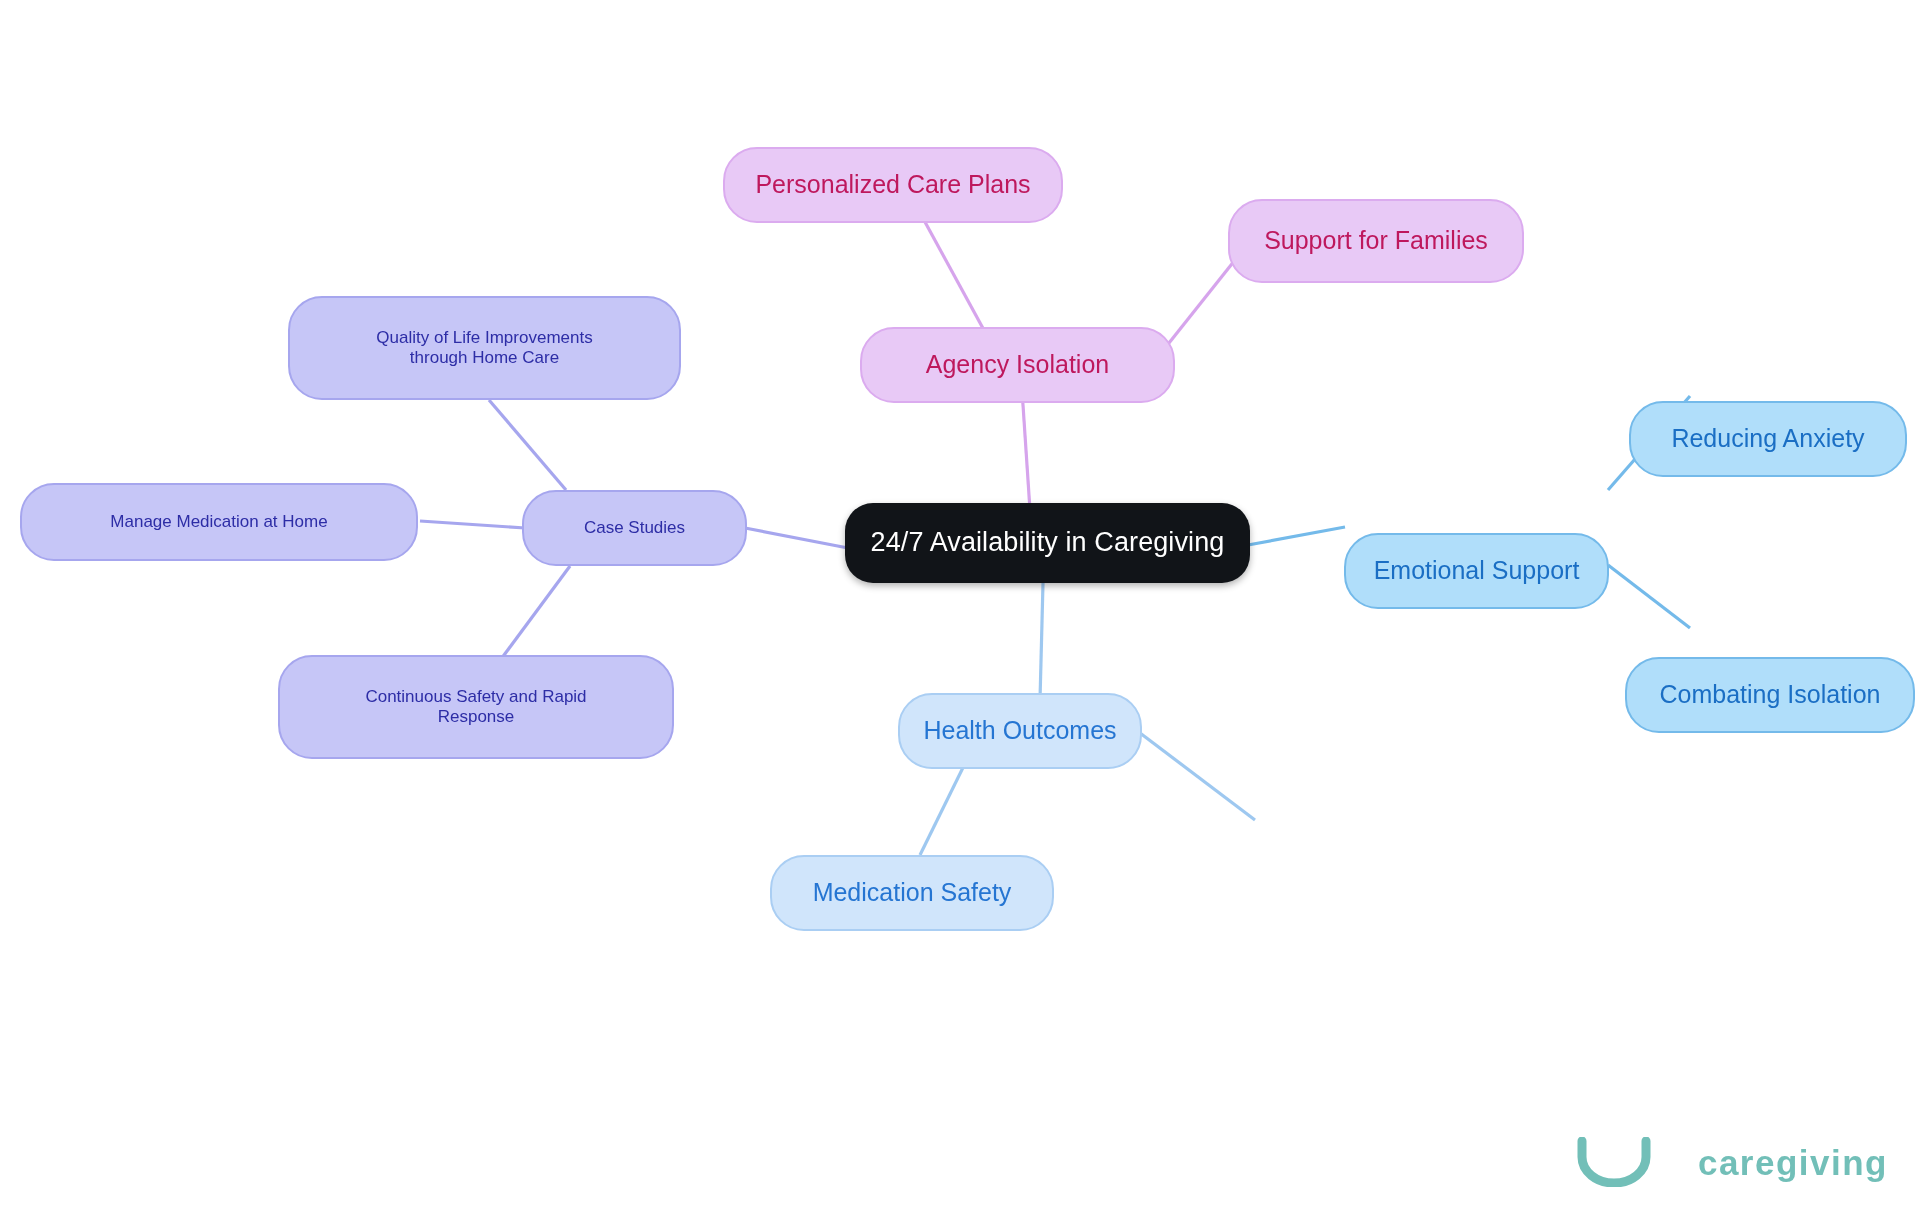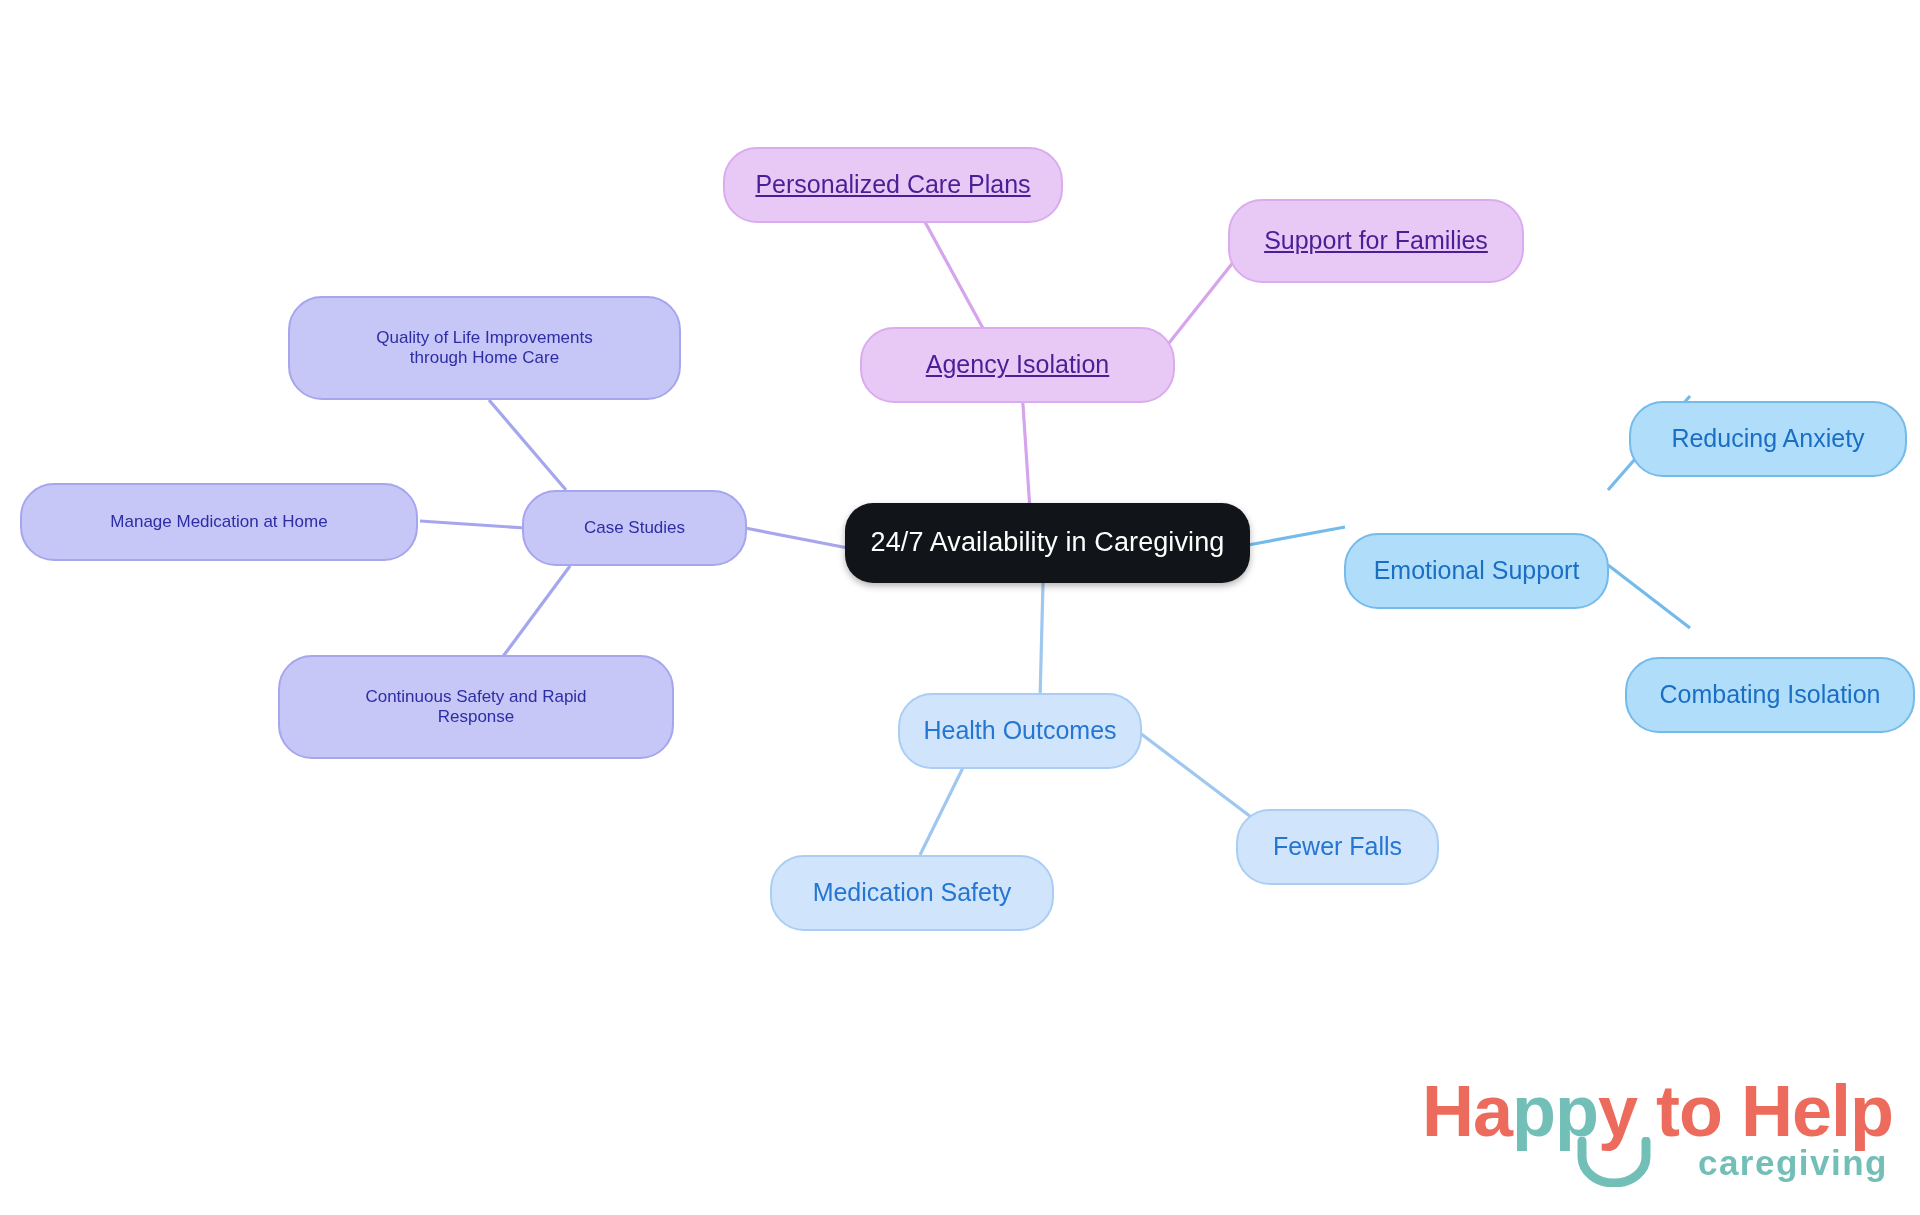--- a/index.html
+++ b/index.html
@@ -51,23 +51,22 @@
   }
   .node.purple {
     background: #c6c6f7;
     border: 2px solid #a6a6ee;
     color: #2d2da6;
     font-size: 17px;
   }
   .node.magenta {
     background: #e8c9f6;
     border: 2px solid #dbabef;
-    color: #4c1d95;
+    color: #be185d;
     font-size: 25px;
-    text-decoration: underline;
   }
   .node.sky {
     background: #b0defa;
     border: 2px solid #74baea;
     color: #1a6ec4;
     font-size: 25px;
     margin-top: 44px;
   }
   .node.paleblue {
     background: #d0e5fb;
@@ -193,26 +192,22 @@
   </div>
 
   <div class="node paleblue" style="left:898px; top:693px; width:244px; height:76px;">
     <span class="label">Health Outcomes</span>
   </div>
 
   <div class="node paleblue" style="left:770px; top:855px; width:284px; height:76px;">
     <span class="label">Medication Safety</span>
   </div>
 
-  <div class="node paleblue" style="left:1236px; top:809px; width:203px; height:76px;">
-    <span class="label">Fewer Falls</span>
-  </div>
 
   <div id="logo">
-    <div class="logo-main"><span class="logo-coral">Ha</span><span class="logo-teal">pp</span><span class="logo-coral">y to Help</span></div>
 
     <svg id="logo-smile" width="80" height="50" viewBox="0 0 80 50" xmlns="http://www.w3.org/2000/svg">
       <path d="M 8 4 L 8 20 A 32 26 0 0 0 72 20 L 72 4" fill="none" stroke="#72bfb8" stroke-width="9" stroke-linecap="round"></path>
     </svg>
 
     <div class="logo-sub">caregiving</div>
   </div>
 
 </div>
 

